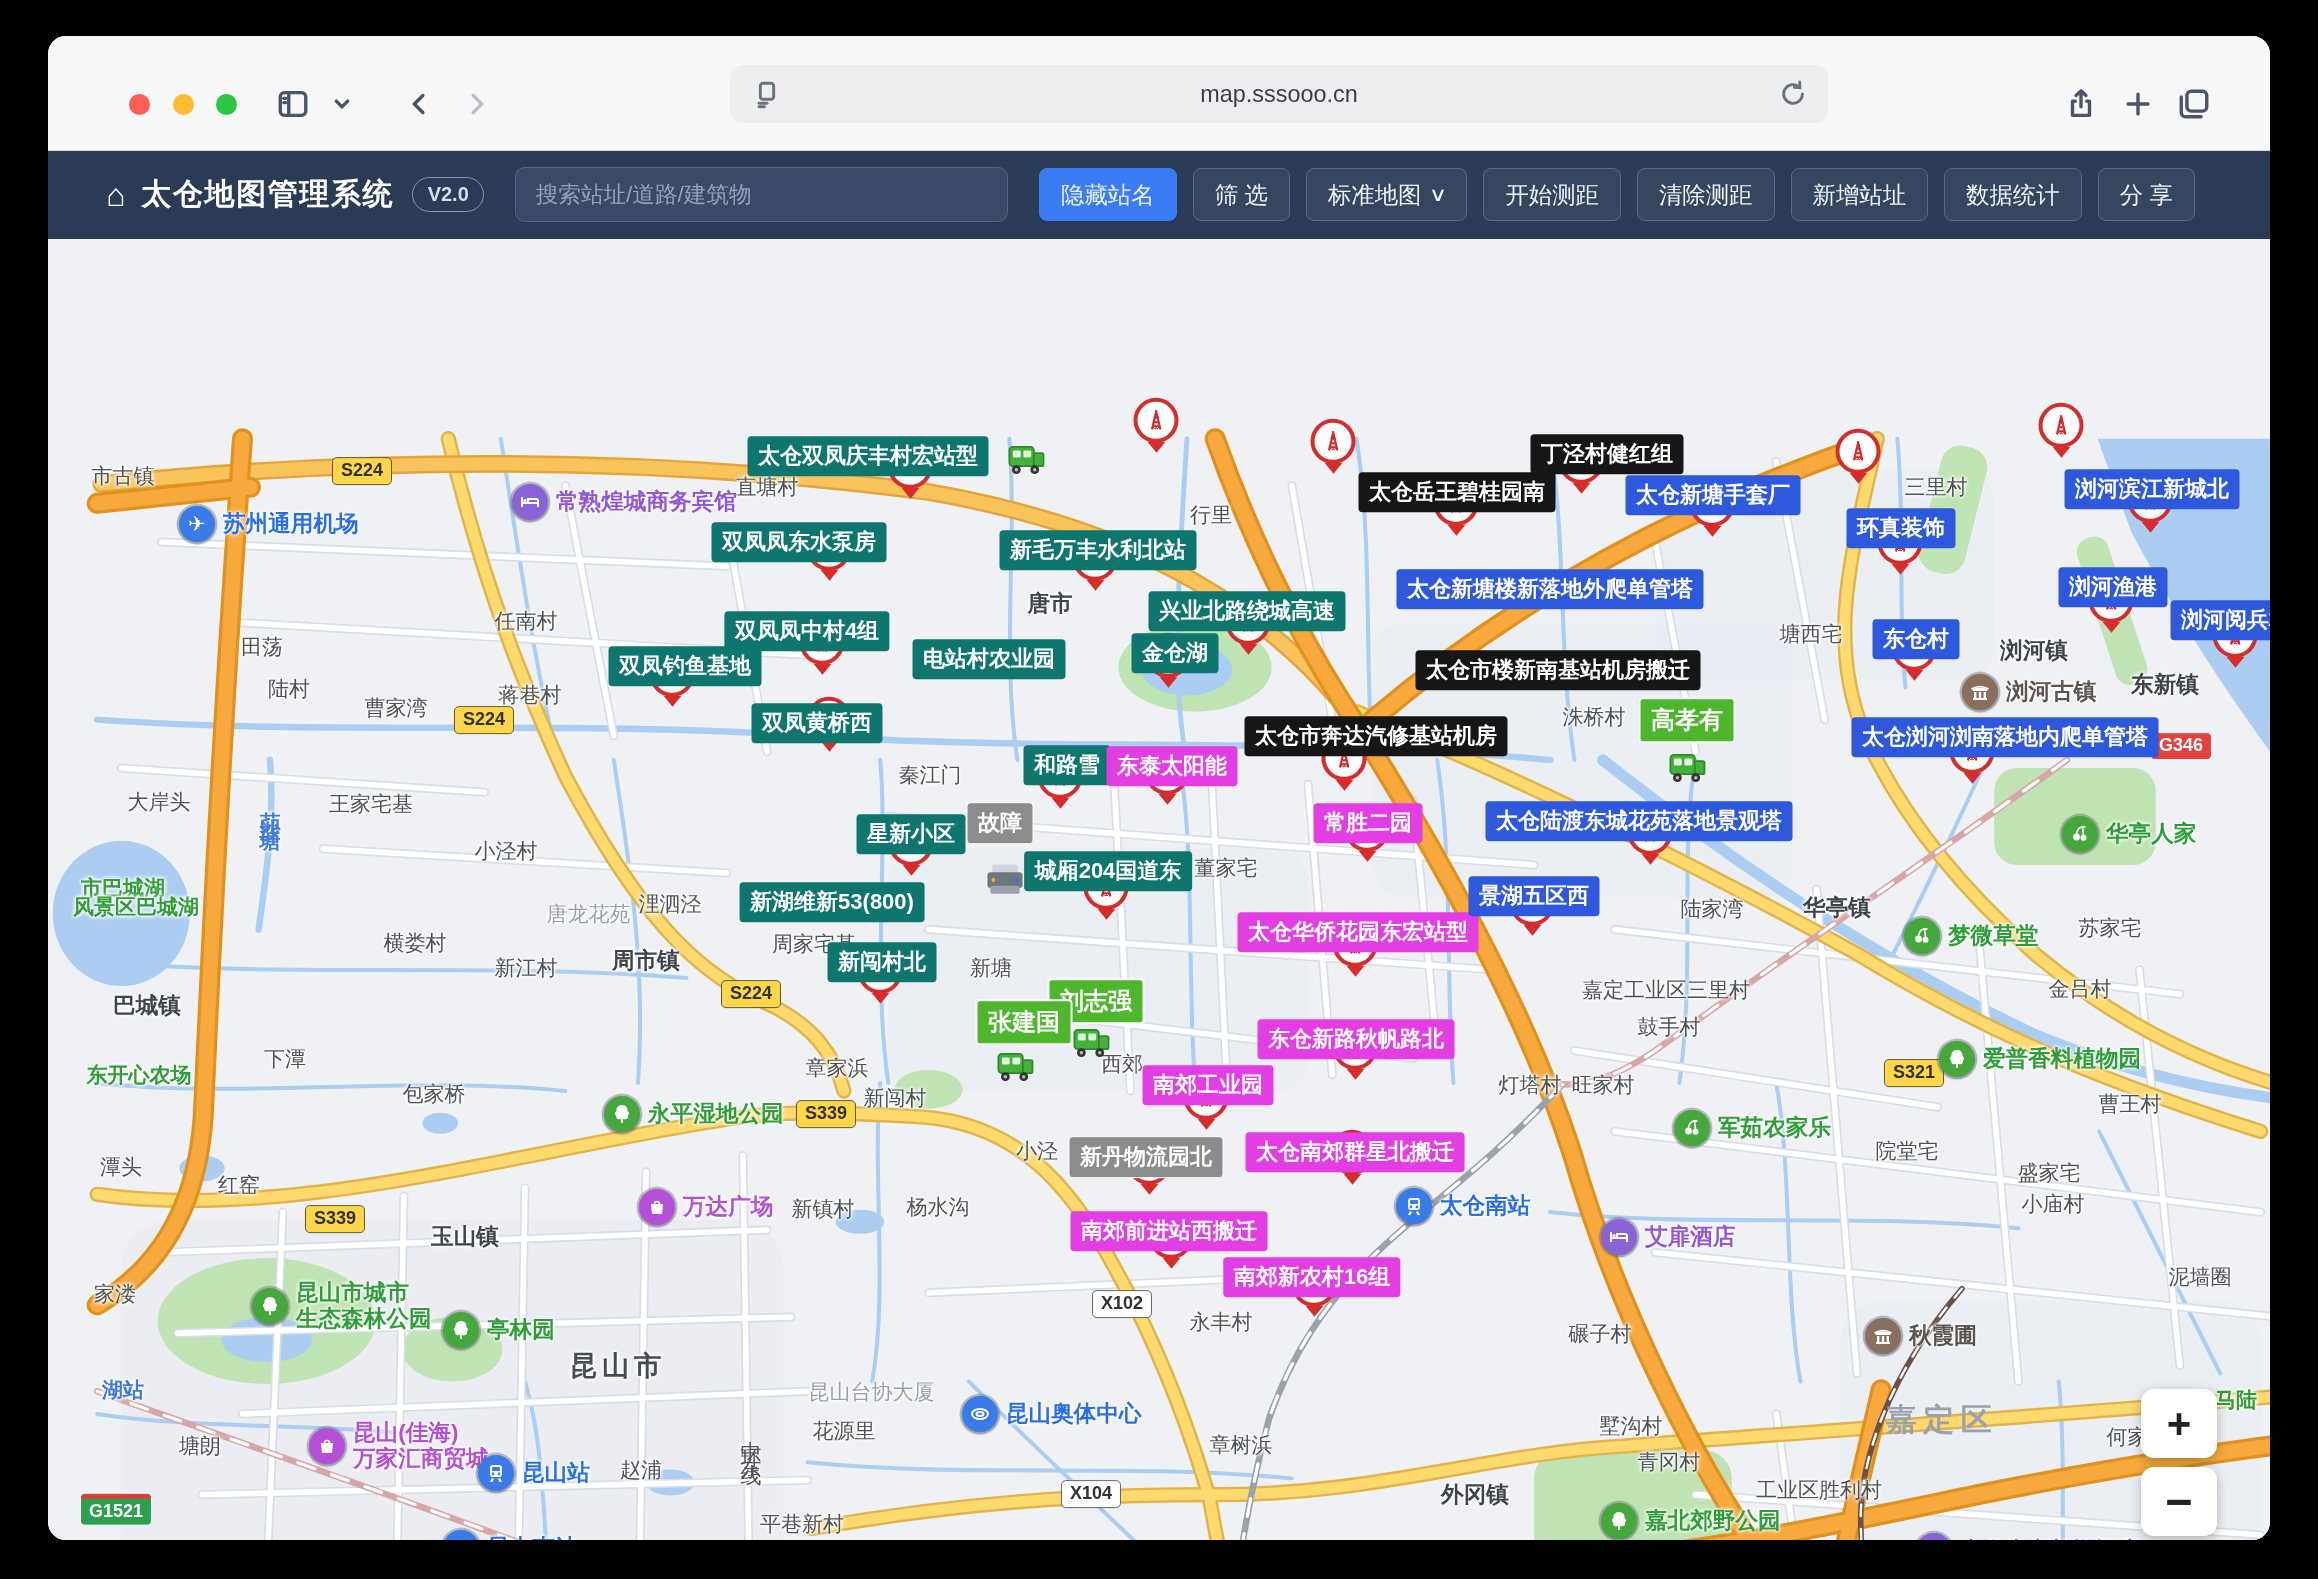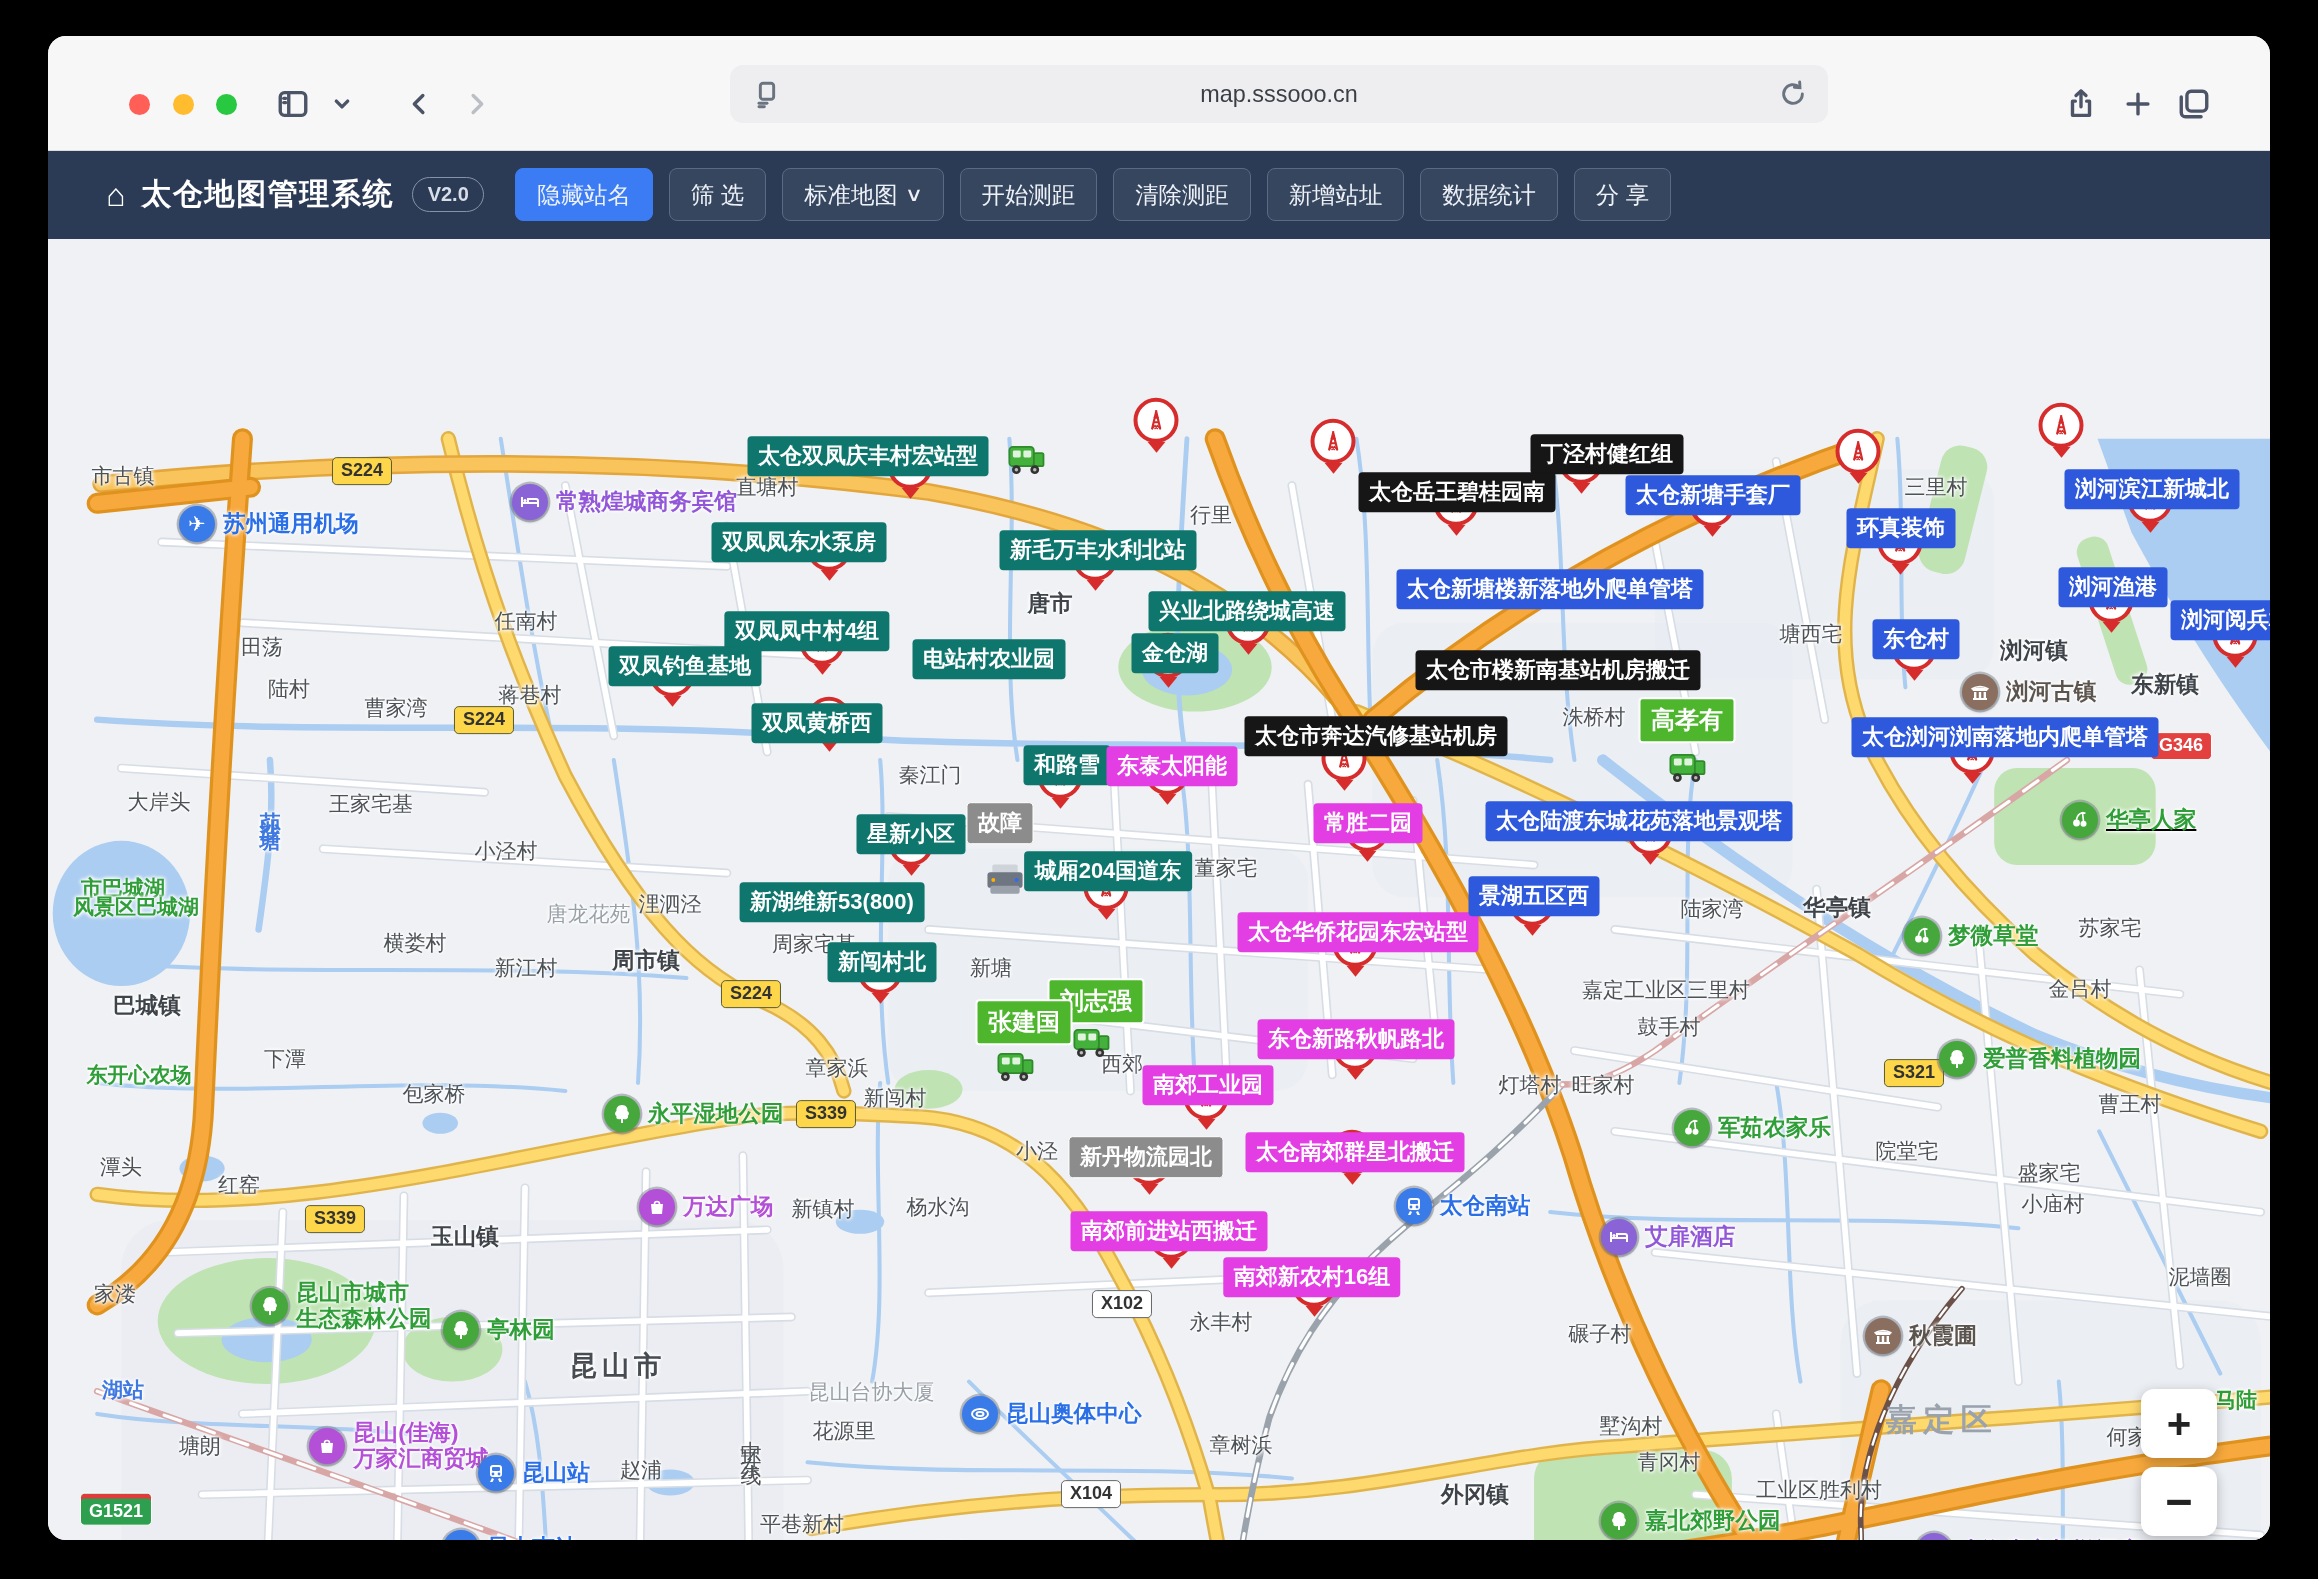--- a/index.html
+++ b/index.html
@@ -147,20 +147,21 @@
           <rect x="7" y="3" width="14" height="14" rx="3"></rect>
           <path d="M17 21 H6 a3 3 0 0 1 -3 -3 V7"></path>
         </svg>
     </div>
   </div>
 
   <div class="navbar">
     <span class="nav-home">⌂</span>
     <span class="nav-title">太仓地图管理系统</span>
     <span class="nav-ver">V2.0</span>
+    <input class="nav-search" placeholder="搜索站址/道路/建筑物" style="">
     <button class="nav-btn primary">
         <span>隐藏站名</span>
       </button>
     <button class="nav-btn">
         <span>筛 选</span>
       </button>
     <button class="nav-btn">
         <span>标准地图</span>
         <span class="chev">∨</span>
       </button>
@@ -971,21 +972,21 @@
                 <path d="M4 9 C8 7 16 7 20 9 L19 11 H5 Z"></path>
                 <path d="M3.5 9 Q12 4 20.5 9" stroke="#fff" stroke-width="1.5" fill="none"></path>
                 <rect x="6" y="12" width="2.4" height="6"></rect>
                 <rect x="10.8" y="12" width="2.4" height="6"></rect>
                 <rect x="15.6" y="12" width="2.4" height="6"></rect>
                 <rect x="5" y="18" width="14" height="2"></rect>
               </svg>
             </div>
             <div class="txt" style="color:#5c544e">浏河古镇</div>
           </div>
-          <div class="poi" style="left: 2080px; top: 617px; text-decoration: underline;">
+          <div class="poi" style="left: 2080px; top: 631px;">
             <div class="dot" style="background:#46a83c">
               <svg viewBox="0 0 24 24" fill="#fff">
                 <circle cx="8.5" cy="15" r="3.4"></circle>
                 <circle cx="15.5" cy="15.8" r="3"></circle>
                 <path d="M8.5 12 C9 8 11 5.5 14.5 4.5 M15.5 13 C15 9.5 14.8 7 14.5 4.5 M14.5 4.5 L17.5 5.2" stroke="#fff" stroke-width="1.6" fill="none"></path>
               </svg>
             </div>
             <div class="txt" style="color:#2f9e38">华亭人家</div>
           </div>
           <div class="poi" style="left: 1922px; top: 733px;">

